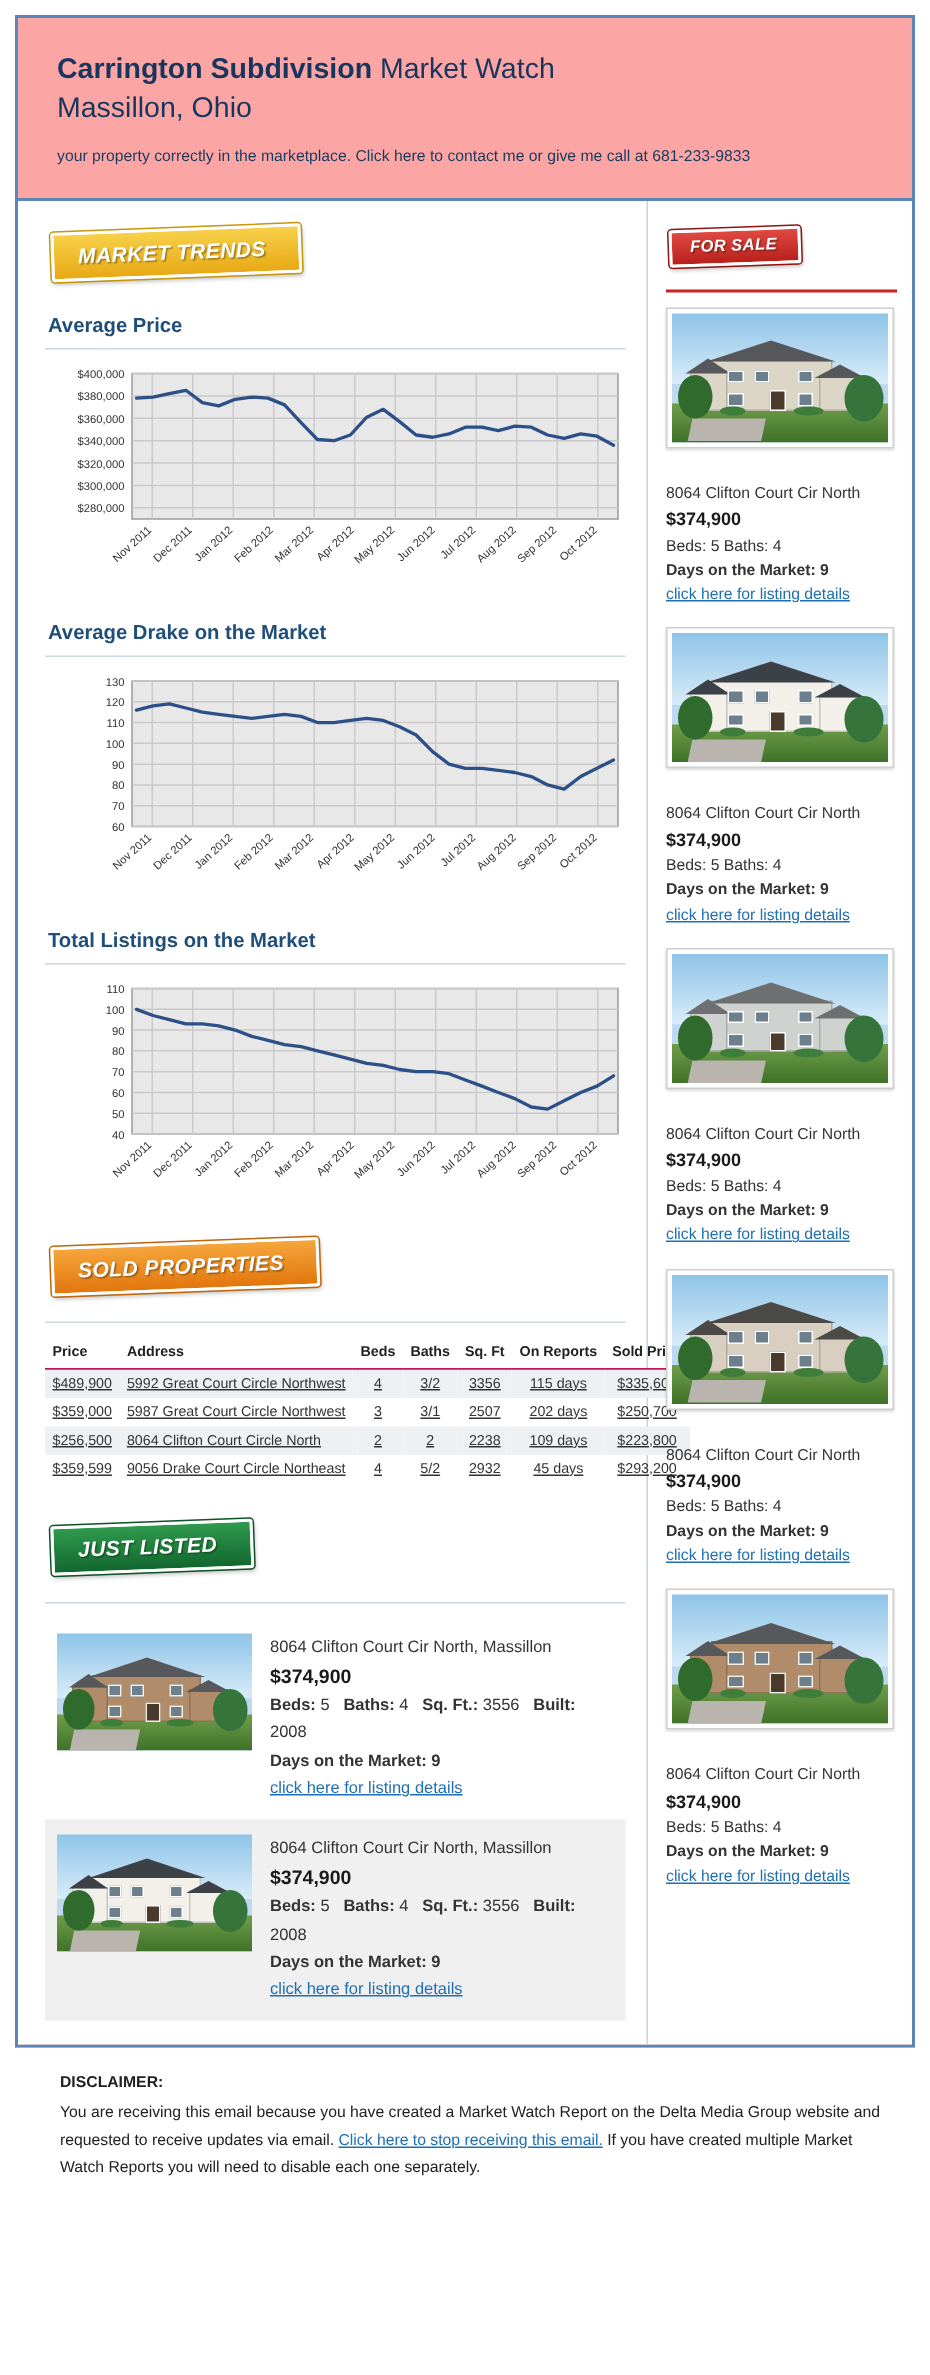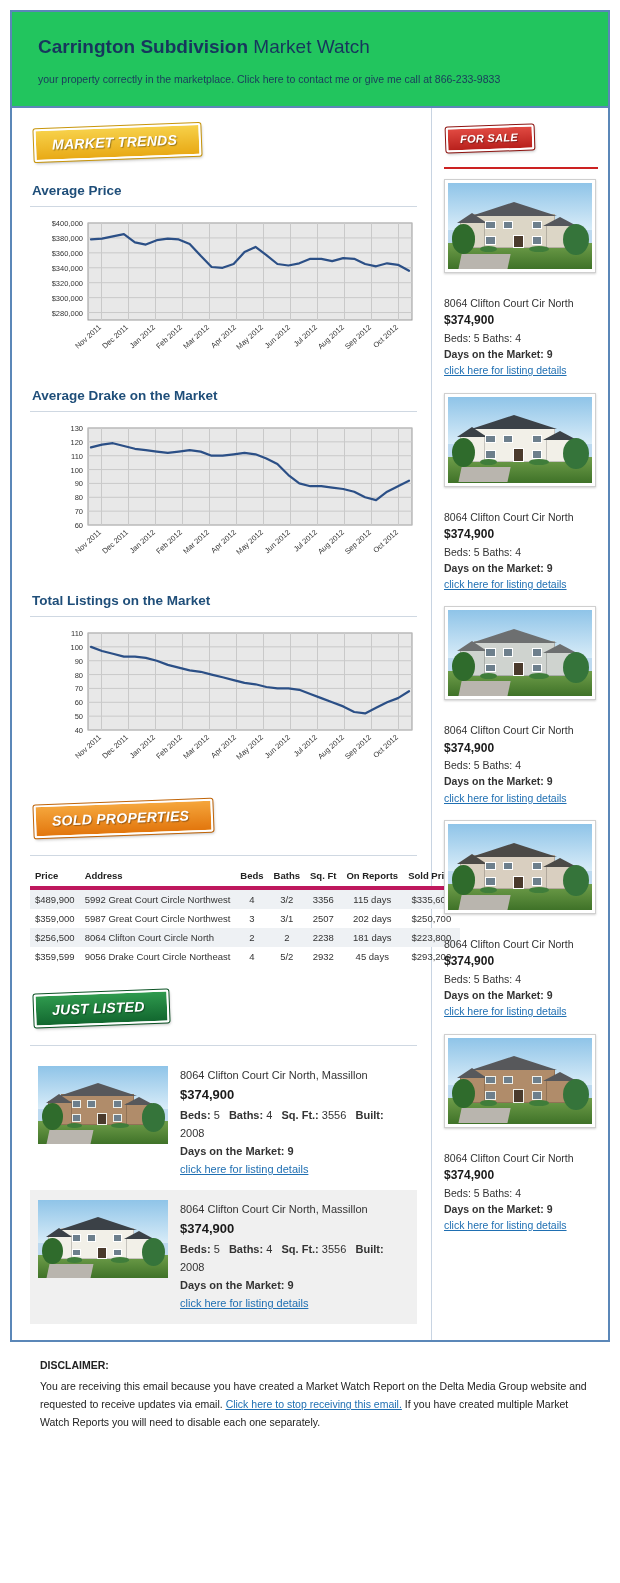--- a/index.html
+++ b/index.html
@@ -11,21 +11,21 @@
     font-size: 11px;
     color: #333;
   }
   .page {
     width: 620px;
     padding: 10px 10px 0 10px;
     background: #ffffff;
   }
   .frame {
     border: 2px solid #5b87b8;
-    background: #22c55e;
+    background: #fca5a5;
   }
   
   .header {
     padding: 22px 26px 18px 26px;
     border-bottom: 2px solid #5b87b8;
   }
   .title {
     font-size: 19px;
     color: #17365d;
     line-height: 1.35;
@@ -89,27 +89,28 @@
     width: 100%;
     border-collapse: collapse;
     font-size: 9.5px;
     margin-top: 6px;
   }
   table.sold th {
     text-align: left;
     font-size: 9.5px;
     color: #222;
     padding: 4px 5px 5px 5px;
-    border-bottom: 4px solid #be185d;
+    border-bottom: 1px solid #be185d;
     white-space: nowrap;
   }
   table.sold td {
     padding: 4px 5px;
     color: #333;
     white-space: nowrap;
+    text-decoration: underline;
   }
   table.sold tbody tr:nth-child(odd) { background: #eef1f4; }
   table.sold .num { text-align: center; }
   
   .listing {
     display: flex;
     gap: 12px;
     padding: 10px 8px 12px 8px;
     align-items: flex-start;
   }
@@ -150,23 +151,24 @@
 </style>
 </head>
 <body>
 
 <div class="page">
  <div class="frame">
 
   <div class="header">
     <div class="title">
       <b>Carrington Subdivision</b><span> Market Watch</span>
+      <span class="loc">Massillon, Ohio</span>
     </div>
     <div class="blurb">
-      <div>your property correctly in the marketplace. Click here to contact me or give me call at 866-233-9833</div>
+      <div>your property correctly in the marketplace. Click here to contact me or give me call at 681-233-9833</div>
     </div>
   </div>
 
   <div class="body">
 
     <div class="left">
 
       <div class="ribbon yellow">MARKET TRENDS</div>
 
       
@@ -350,21 +352,21 @@
                 <td class="num">2507</td>
                 <td class="num">202 days</td>
                 <td class="num">$250,700</td>
               </tr>
               <tr>
                 <td class="">$256,500</td>
                 <td class="">8064 Clifton Court Circle North</td>
                 <td class="num">2</td>
                 <td class="num">2</td>
                 <td class="num">2238</td>
-                <td class="num">181 days</td>
+                <td class="num">109 days</td>
                 <td class="num">$223,800</td>
               </tr>
               <tr>
                 <td class="">$359,599</td>
                 <td class="">9056 Drake Court Circle Northeast</td>
                 <td class="num">4</td>
                 <td class="num">5/2</td>
                 <td class="num">2932</td>
                 <td class="num">45 days</td>
                 <td class="num">$293,200</td>

